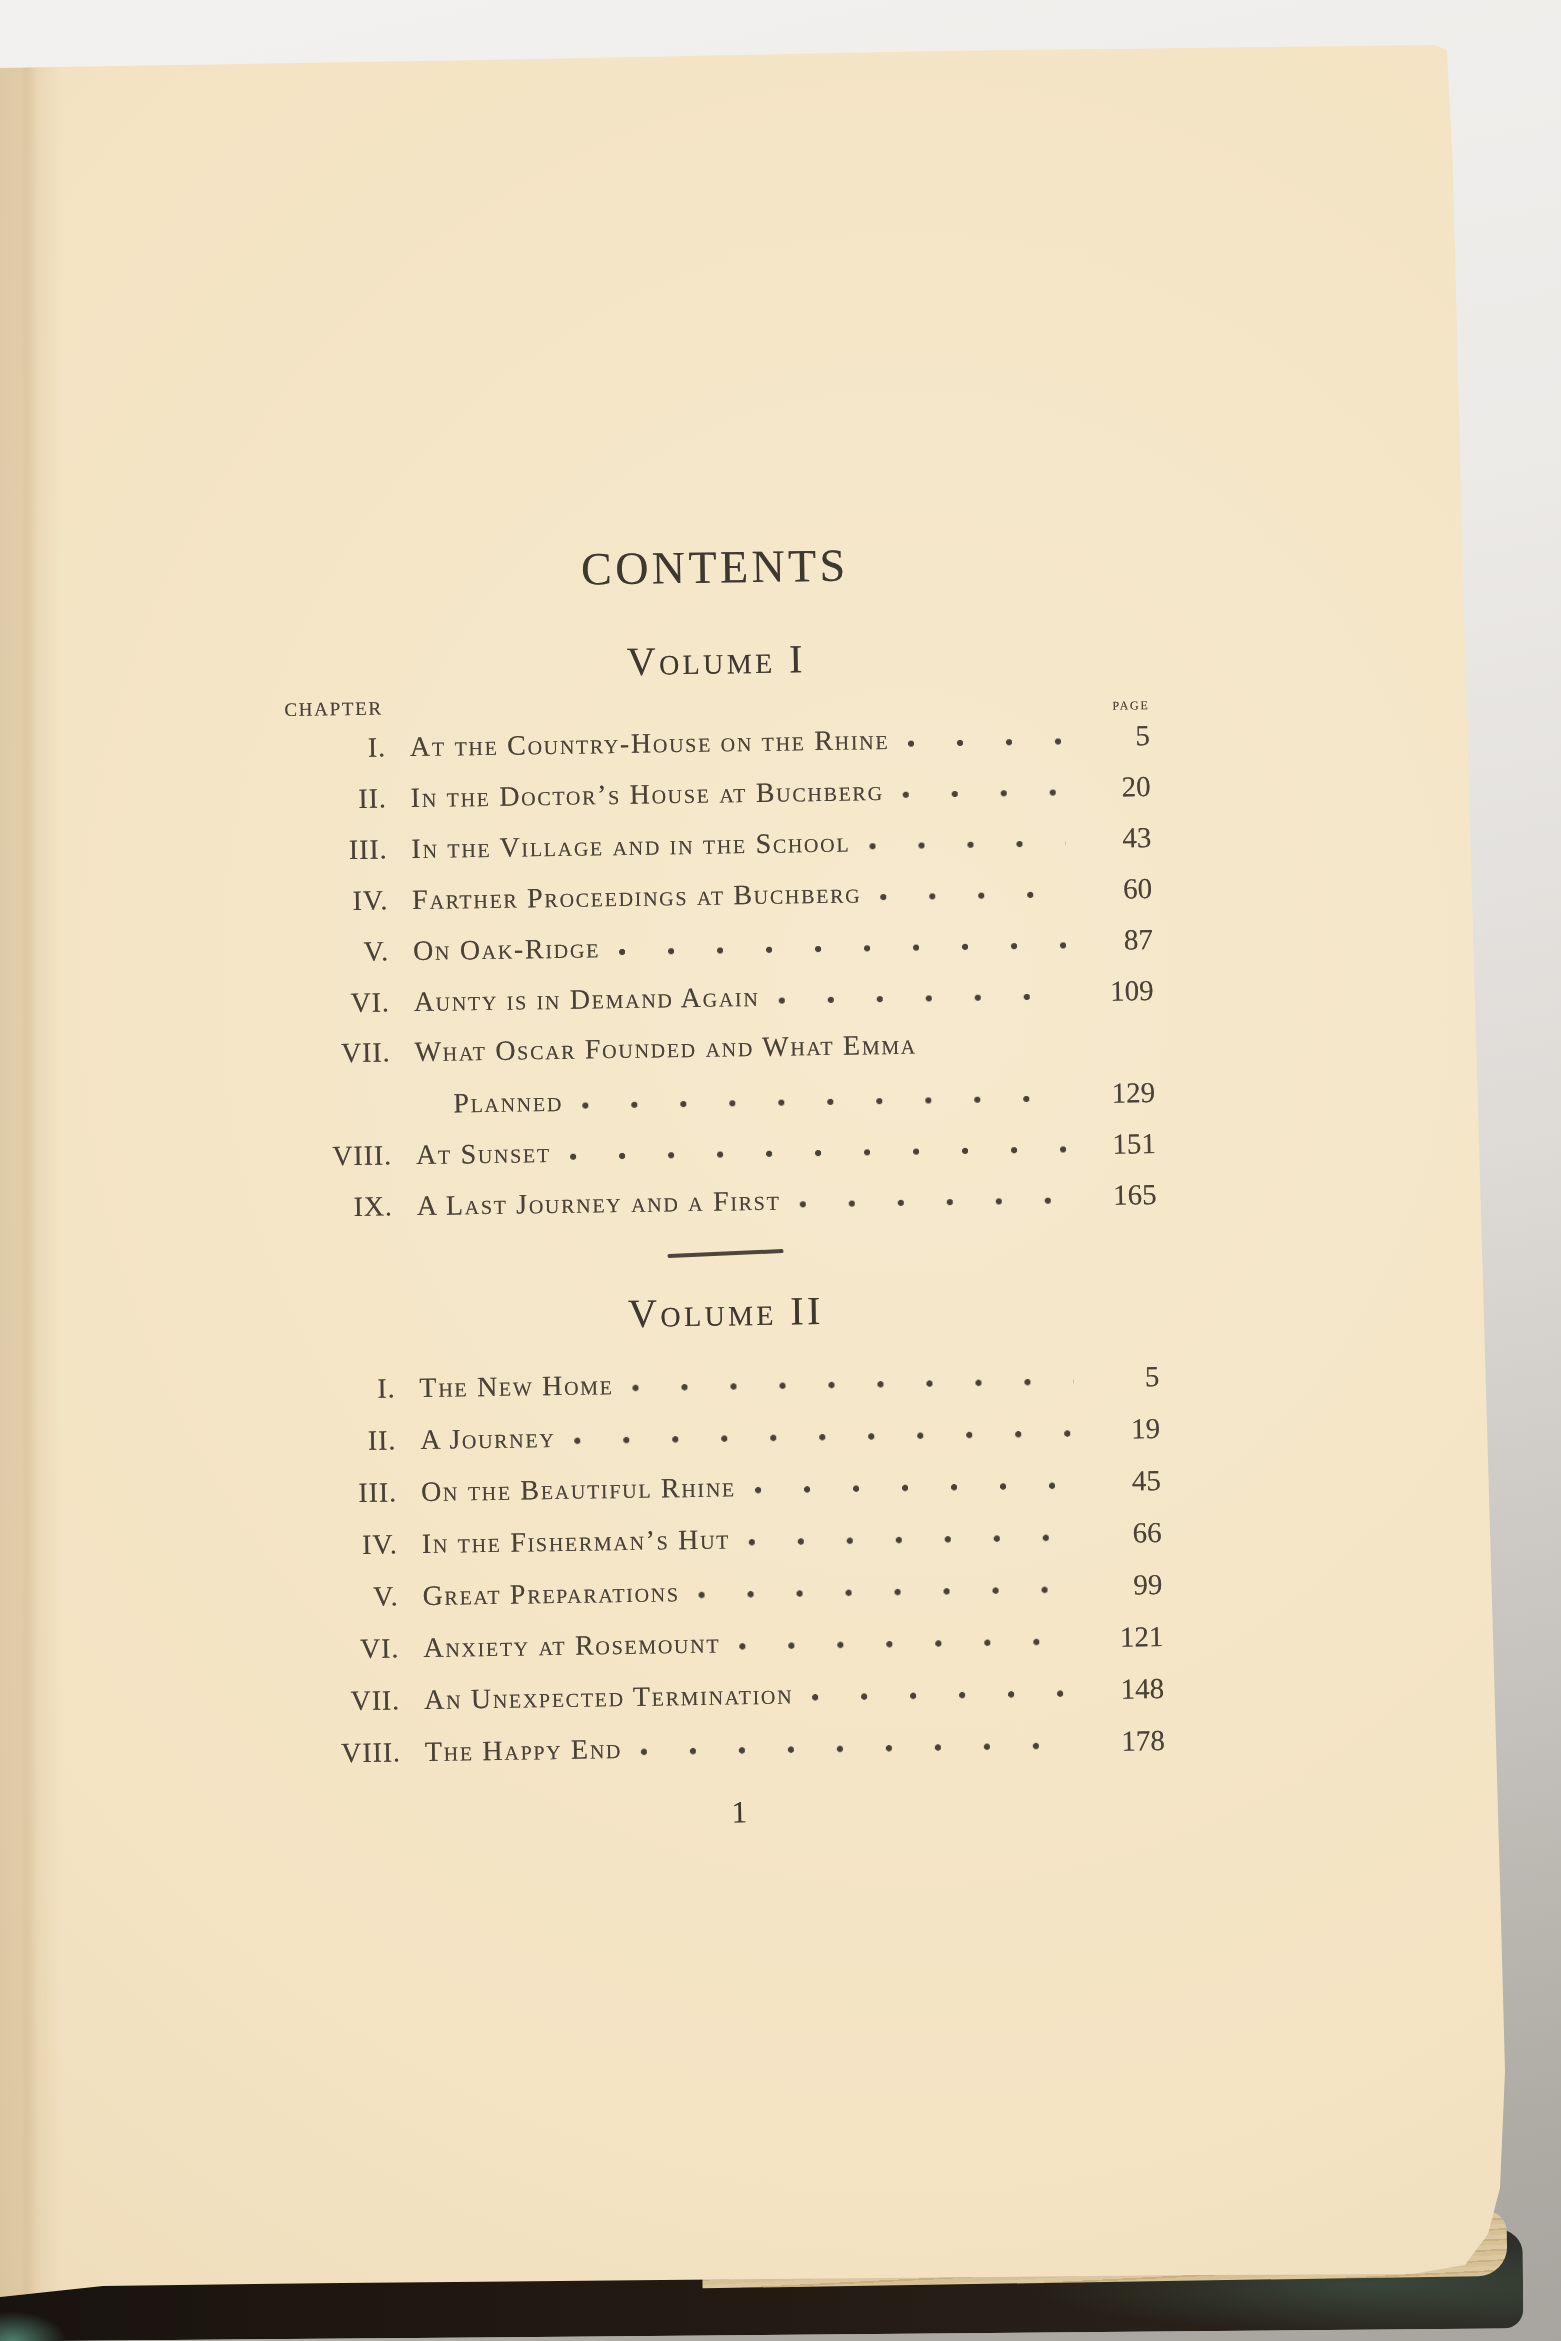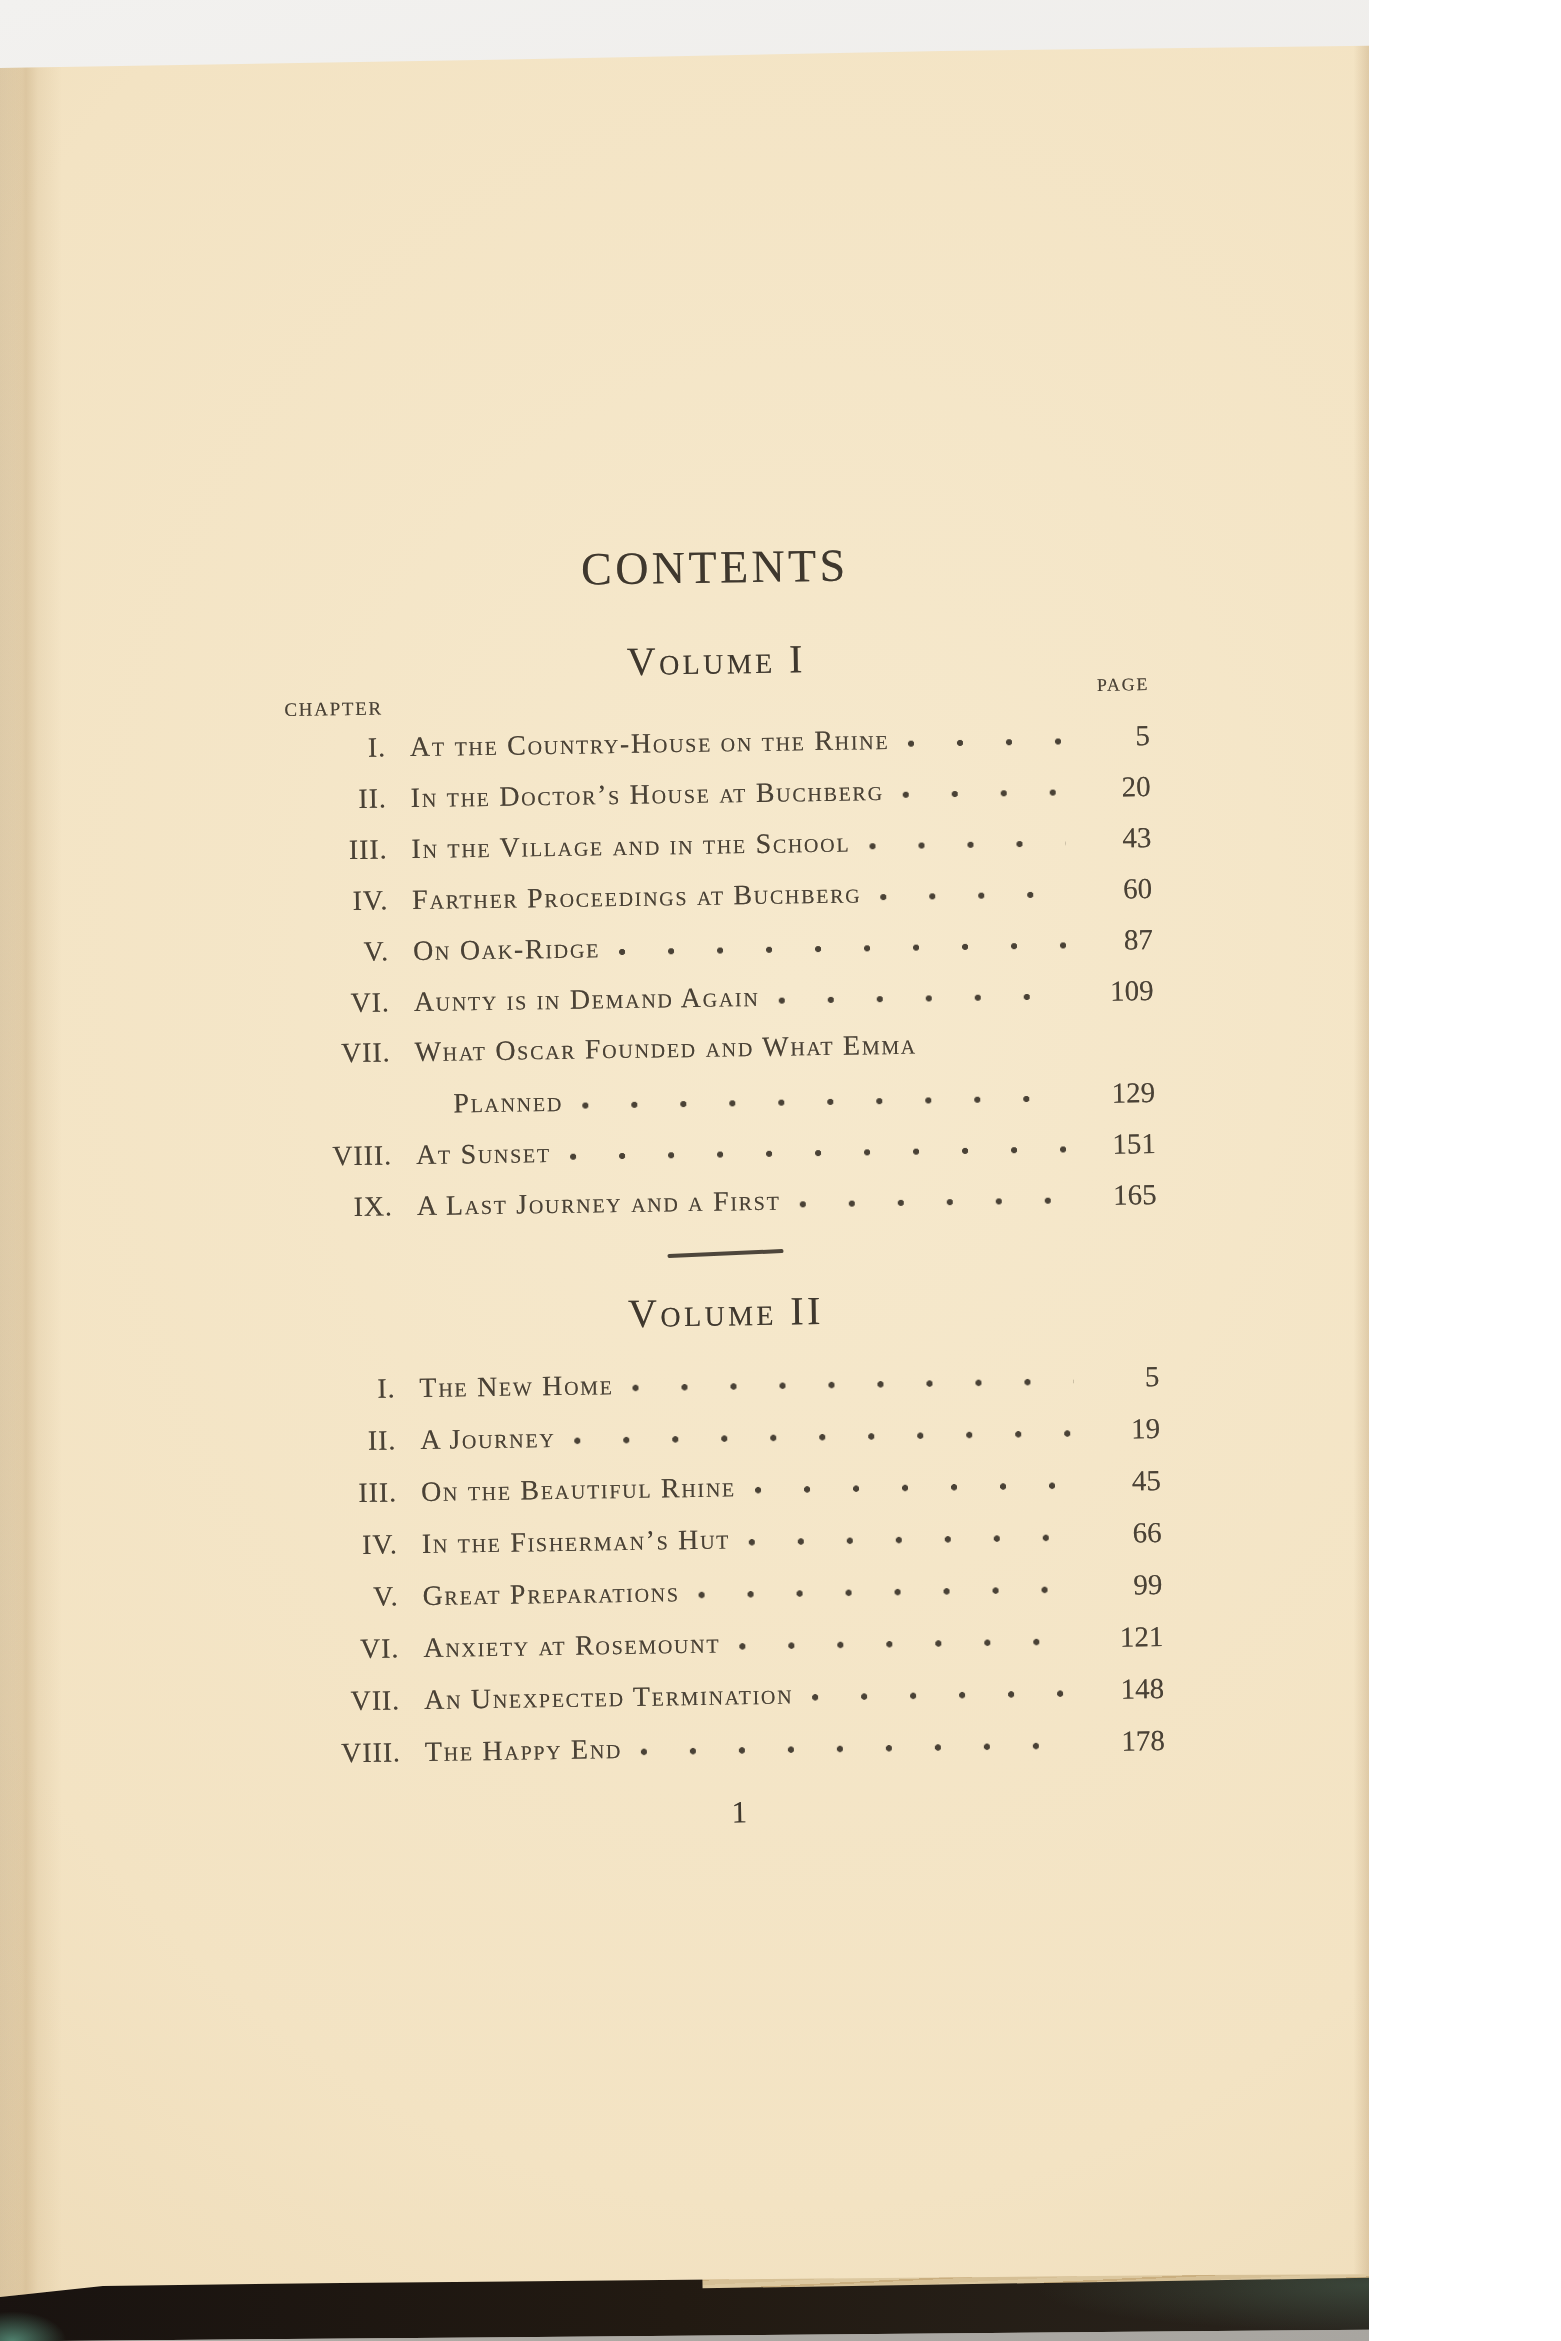--- a/index.html
+++ b/index.html
@@ -1,19 +1,19 @@
 <!DOCTYPE html>
 <html style="font-size:13.7px"><head>
 <meta charset="utf-8">
 <style>
   html,body{margin:0;padding:0;}
   body{width:1561px;height:2342px;overflow:hidden;
        font-family:"Liberation Serif","DejaVu Serif",serif;}
 
-  .stage{position:relative;width:1369px;height:2342px;overflow:hidden;
+  .stage{position:relative;width:1561px;height:2342px;overflow:hidden;
          background:linear-gradient(168deg,#f2f1ef 0%,#eceae7 30%,#dedbd7 55%,
                     #c6c3be 75%,#aeaba5 92%,#a8a5a0 100%);}
 
   
   .cover{position:absolute;left:-13.7px;top:2236px;width:1537px;height:99px;z-index:2;
          border-radius:0 24px 19px 3.4px;transform:rotate(-0.5deg);
          background:
            radial-gradient(77px 43px at 26px 100%, rgba(90,150,128,.85), rgba(90,150,128,0) 70%),
            radial-gradient(445px 60px at 90% 55%, rgba(72,94,78,.55), rgba(72,94,78,0) 75%),
            linear-gradient(90deg,#191310,#221a12 45%,#27211a 80%,#2e3029);}
@@ -45,21 +45,21 @@
   .contents-title{margin:0;font-weight:normal;text-align:center;
        font-size:46px;line-height:51px;letter-spacing:3.4px;color:#3f382e;}
 
   .volume-heading{margin:45px 0 0;font-weight:normal;text-align:center;
        font-size:40px;line-height:46px;letter-spacing:3.4px;
        font-variant:small-caps;color:#3f382e;}
   .volume-2 .volume-heading{margin-top:34px;}
 
   .col-headers{display:flex;justify-content:space-between;align-items:flex-start;
        margin-top:8.6px;height:27px;font-size:19px;letter-spacing:1.7px;color:#4a4236;}
-  .col-page{transform:translateY(-12px);font-size:18px;}
+  .col-page{transform:translateY(-12px);font-size:12px;margin-top:24px;}
 
   .rows{display:flex;flex-direction:column;}
   .row{display:flex;align-items:baseline;height:51px;padding-top:6.8px;box-sizing:border-box;}
   .volume-2 .row{height:52px;}
   .volume-2 .rows{margin-top:24px;}
 
   .num{width:101px;text-align:right;font-size:28px;letter-spacing:0.9px;flex:none;}
   .title{margin-left:24px;font-size:28px;letter-spacing:1.7px;
          font-variant:small-caps;white-space:nowrap;}
   .title.runover{margin-left:62px;}

